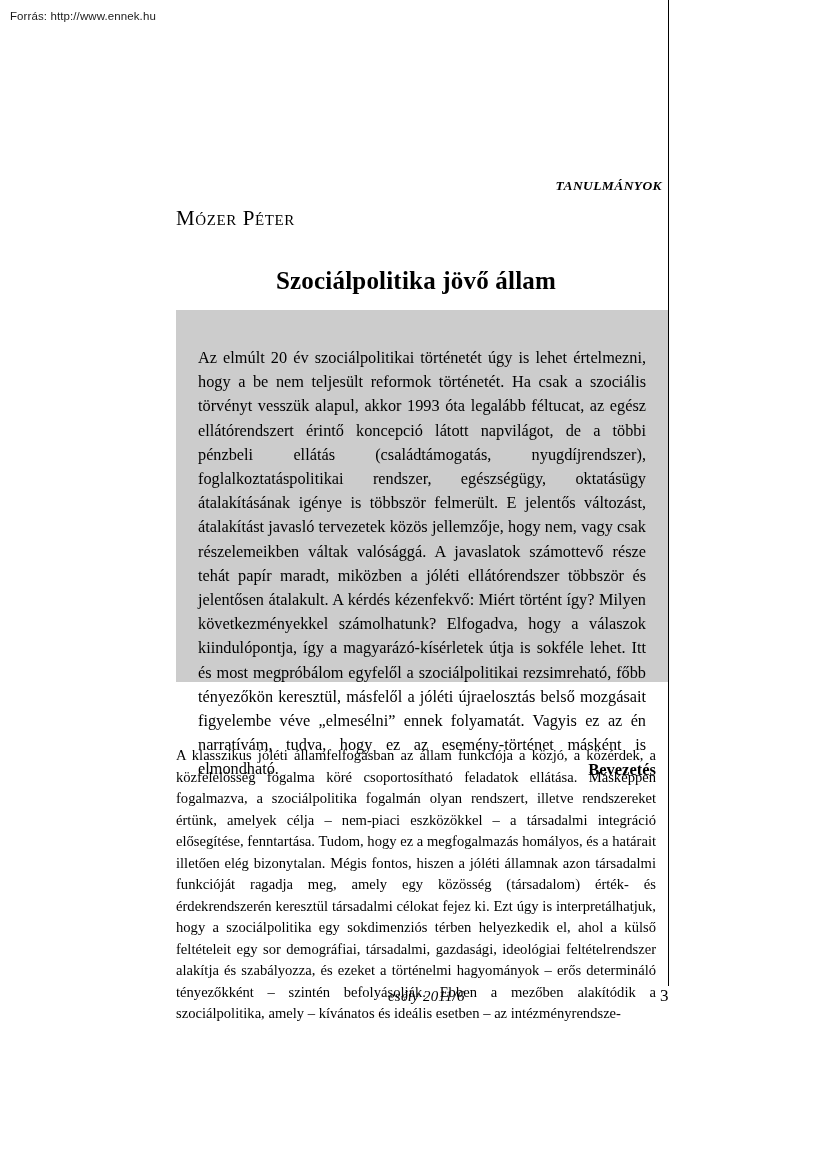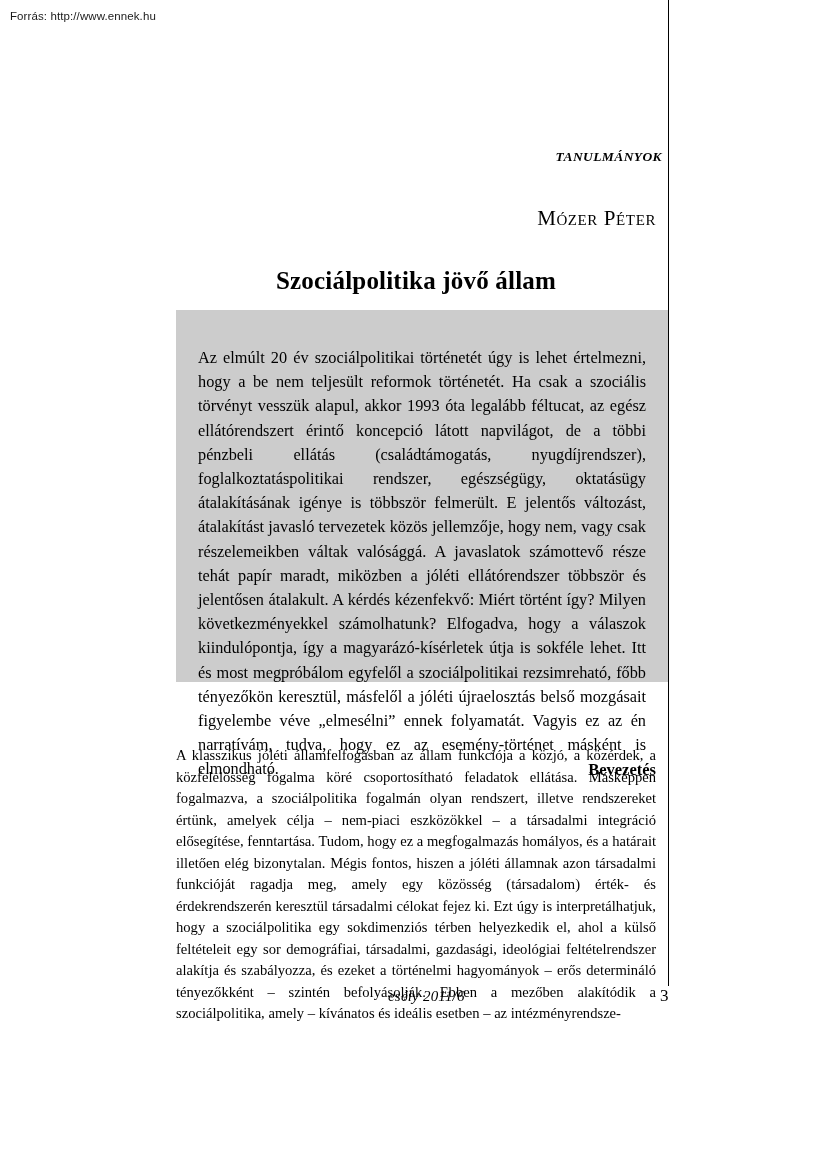--- a/index.html
+++ b/index.html
@@ -38,39 +38,39 @@
     top: 0px;
     width: 1px;
     height: 986px;
     background: #000000;
   }
 
   
   .running-head {
     position: absolute;
     left: 176px;
-    top: 149px;
+    top: 178px;
     width: 486px;
     text-align: right;
     font-family: "Liberation Serif", serif;
     font-style: italic;
     font-weight: bold;
     font-size: 13.5px;
     letter-spacing: 0.4px;
     font-variant: small-caps;
     text-transform: uppercase;
   }
 
   
   .author {
     position: absolute;
     left: 176px;
     top: 206px;
     width: 480px;
-    text-align: right;
+    text-align: left;
     font-size: 21px;
     font-variant: small-caps;
     letter-spacing: 0.6px;
   }
 
   
   .article-title {
     position: absolute;
     left: 176px;
     top: 250px;

